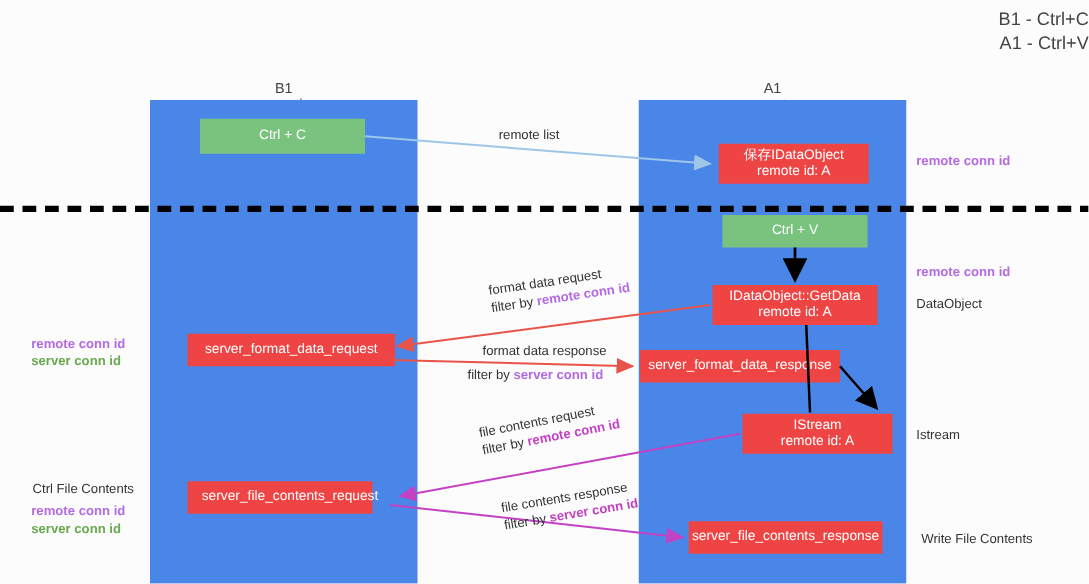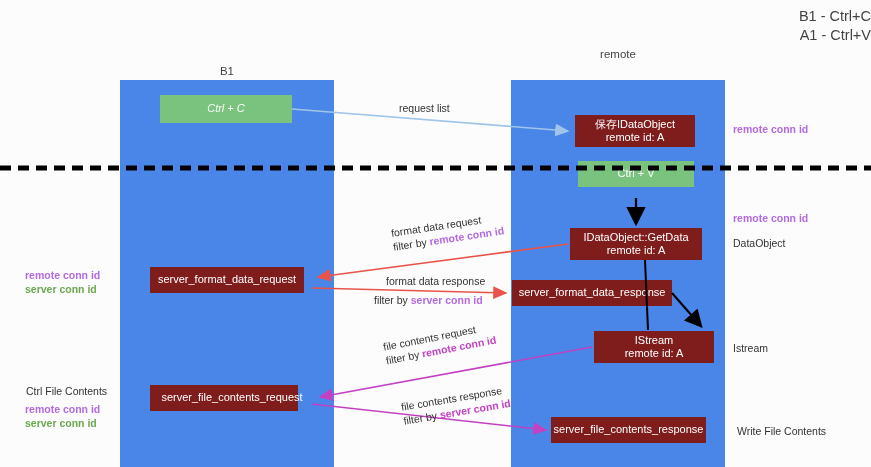--- a/index.html
+++ b/index.html
@@ -56,27 +56,27 @@
     align-items: center;
     justify-content: center;
     color: #ffffff;
     font-size: 11px;
     line-height: 13.5px;
     text-align: center;
     z-index: 5;
   }
   .node.green { background: #7ac37f; }
   .node.orange { background: #f9b martian; }
-  .node.orange { background: #7f1d1d; }
-
-  #n-ctrlc   { left: 160px; top: 95px;  width: 132px; height: 28px; font-style: italic; }
+  .node.orange { background: #ef4444; }
+
+  #n-ctrlc   { left: 160px; top: 95px;  width: 132px; height: 28px; }
   #n-save    { left: 575px; top: 115px; width: 120px; height: 32px; }
-  #n-ctrlv   { left: 578px; top: 161px; width: 116px; height: 26px; }
+  #n-ctrlv   { left: 578px; top: 172px; width: 116px; height: 26px; }
   #n-getdata { left: 570px; top: 228px; width: 132px; height: 32px; }
-  #n-sfdreq  { left: 150px; top: 267px; width: 154px; height: 26px; }
+  #n-sfdreq  { left: 150px; top: 267px; width: 166px; height: 26px; }
   #n-sfdres  { left: 512px; top: 280px; width: 160px; height: 26px; }
   #n-istream { left: 594px; top: 331px; width: 120px; height: 32px; }
   #n-sfcreq  { left: 150px; top: 385px; width: 148px; height: 26px; padding-left: 16px; }
   #n-sfcres  { left: 551px; top: 417px; width: 155px; height: 26px; }
 
   .edge-label {
     position: absolute;
     font-size: 10.5px;
     line-height: 14px;
     color: #333333;
@@ -124,20 +124,21 @@
   <div id="main-title">
     <span>B1 - Ctrl+C</span>
     <span>A1 - Ctrl+V</span>
   </div>
 
   <div class="lane-header" id="hdr-b1">
     <span class="l1">B1</span>
     <span class="l2">connection</span>
   </div>
   <div class="lane-header" id="hdr-a1">
+    <span class="l1">A1</span>
     <span class="l2">remote</span>
   </div>
 
   <div class="lane" id="lane-b1"></div>
   <div class="lane" id="lane-a1"></div>
 
   <svg id="wires" viewBox="0 0 871 467">
     <defs>
       <marker id="ar-lblue" markerWidth="9" markerHeight="8" refX="8" refY="4" orient="auto">
         <path d="M0,0 L9,4 L0,8 z" fill="#9fc5e8"></path>
@@ -209,21 +210,21 @@
 
   <div class="node orange" id="n-sfcreq">
     <span>server_file_contents_request</span>
   </div>
 
   <div class="node orange" id="n-sfcres">
     <span>server_file_contents_response</span>
   </div>
 
   <div class="edge-label" style="left:399px; top:101px;">
-    <span>request list</span>
+    <span>remote list</span>
   </div>
 
   <div class="edge-label rot-a" style="left:390px; top:226px;">
     <div>format data request</div>
     <div>
       <span>filter by </span><span class="hl-purple">remote conn id</span>
     </div>
   </div>
 
   <div class="edge-label" style="left:386px; top:274px;">

